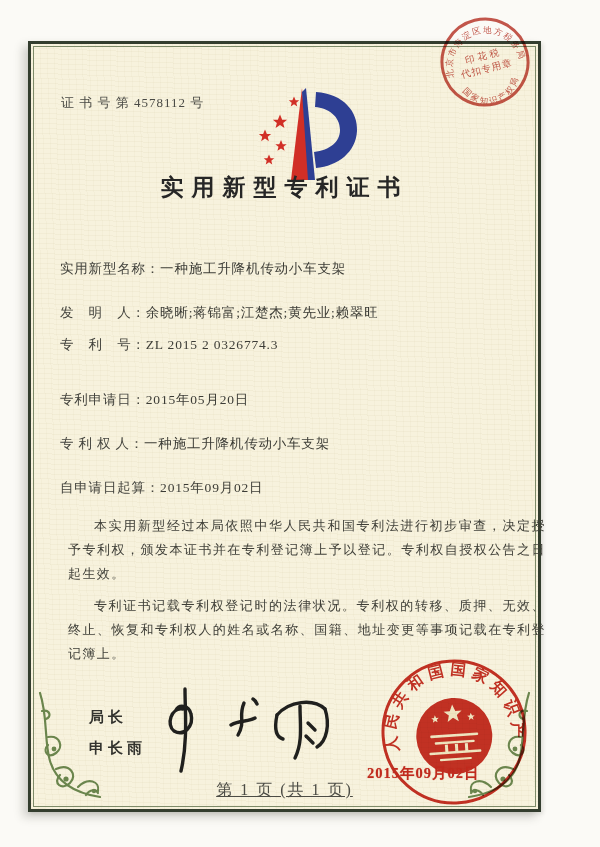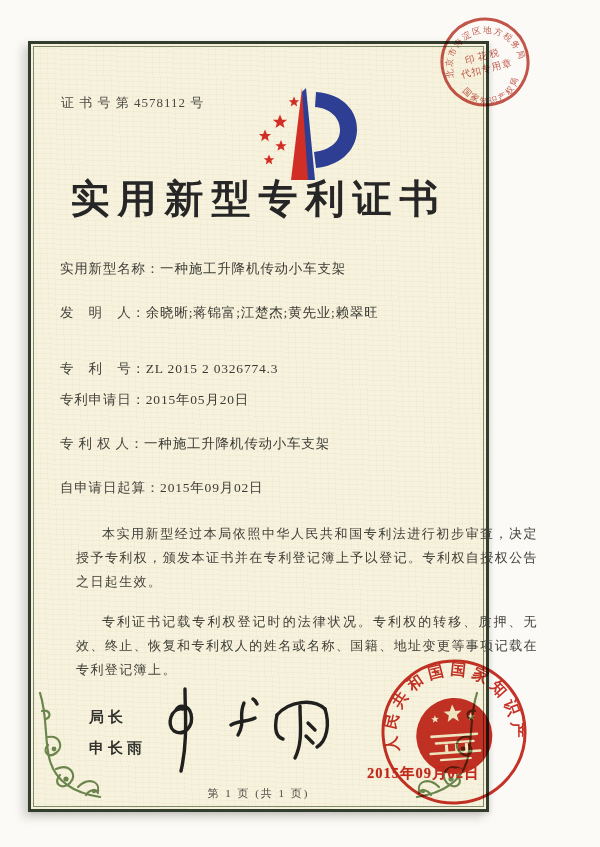--- a/index.html
+++ b/index.html
@@ -5,76 +5,76 @@
   html,body{margin:0;padding:0;}
   body{
     width:600px;height:847px;
     background:#f4f3ef;
     font-family:"Liberation Serif","DejaVu Serif",serif;
     overflow:hidden;
   }
   .page{position:relative;width:600px;height:847px;background:#fbfaf6;}
   
   .cert{
-    position:absolute;left:28px;top:41px;width:461px;height:771px;
+    position:absolute;left:28px;top:41px;width:513px;height:771px;
     background:
       repeating-linear-gradient(2deg, rgba(176,160,104,0.07) 0 1px, transparent 1px 5px),
       repeating-linear-gradient(88deg, rgba(176,160,104,0.05) 0 1px, transparent 1px 7px),
       #f7f2dd;
     border:3px solid #333d2e;
     box-shadow:-5px 5px 9px rgba(60,60,50,0.22), 2px 2px 4px rgba(60,60,50,0.12);
     box-sizing:border-box;
   }
   .cert-inner{
     position:absolute;left:2px;top:2px;right:2px;bottom:2px;
     border:1px solid #7d8a68;
   }
   
   .cert-no{
     position:absolute;left:30px;top:50px;
     font-size:13px;color:#4a4a45;letter-spacing:1px;
   }
   .logo{position:absolute;left:205px;top:40px;width:140px;height:105px;}
   .title{
     position:absolute;left:0;top:128px;width:100%;
-    text-align:center;font-size:39px;font-weight:bold;color:#262626;
+    text-align:center;font-size:23px;font-weight:bold;color:#262626;
     letter-spacing:8px;
   }
   
   .field{
     position:absolute;left:29px;width:500px;
     font-size:13.5px;color:#3c3c36;letter-spacing:0.8px;white-space:nowrap;
   }
   .field .lbl{color:#44443e;}
-  .f0{top:216px}.f1{top:260px}.f2{top:316px}.f3{top:347px}.f4{top:391px}.f5{top:435px}
+  .f0{top:216px}.f1{top:260px}.f2{top:292px}.f3{top:347px}.f4{top:391px}.f5{top:435px}
   
   .body-text{
     position:absolute;left:29px;top:462px;width:494px;
     font-size:13px;line-height:24px;color:#3f3f38;
     letter-spacing:1.4px;text-align:justify;
   }
-  .body-text p{margin:16px;text-indent:2em;}
+  .body-text p{margin:8px;text-indent:2em;}
   
   .signoff{position:absolute;left:58px;top:658px;font-size:15px;color:#33332e;letter-spacing:4px;line-height:31px;font-weight:bold;}
   .sig-script{position:absolute;left:112px;top:635px;width:210px;height:105px;}
   
   .seal{position:absolute;left:347px;top:612px;width:152px;height:152px;mix-blend-mode:multiply;opacity:0.95;transform:rotate(-4deg);}
   .seal-date{
     position:absolute;left:336px;top:720px;width:180px;
     font-size:14.5px;font-weight:bold;color:#c02a1d;letter-spacing:1px;
     text-shadow:0 0 1px rgba(192,42,29,0.5);
   }
   .tax-stamp{position:absolute;left:438px;top:15px;width:94px;height:94px;mix-blend-mode:multiply;opacity:0.88;transform:rotate(-14deg);}
   .ornament{position:absolute;width:82px;height:122px;bottom:4px;opacity:0.9;}
   .orn-left{left:3px;}
   .orn-right{right:3px;transform:scaleX(-1);}
   
   .footer{
     position:absolute;left:0;bottom:8px;width:100%;text-align:center;
-    font-size:11px;color:#4c4c45;letter-spacing:2px;
+    font-size:16px;color:#4c4c45;letter-spacing:2px;text-decoration:underline;
   }
 </style>
 </head>
 <body>
 
 <div class="page">
   <div class="cert">
     <div class="cert-inner"></div>
 
     <div class="cert-no">证 书 号 第 4578112 号</div>

